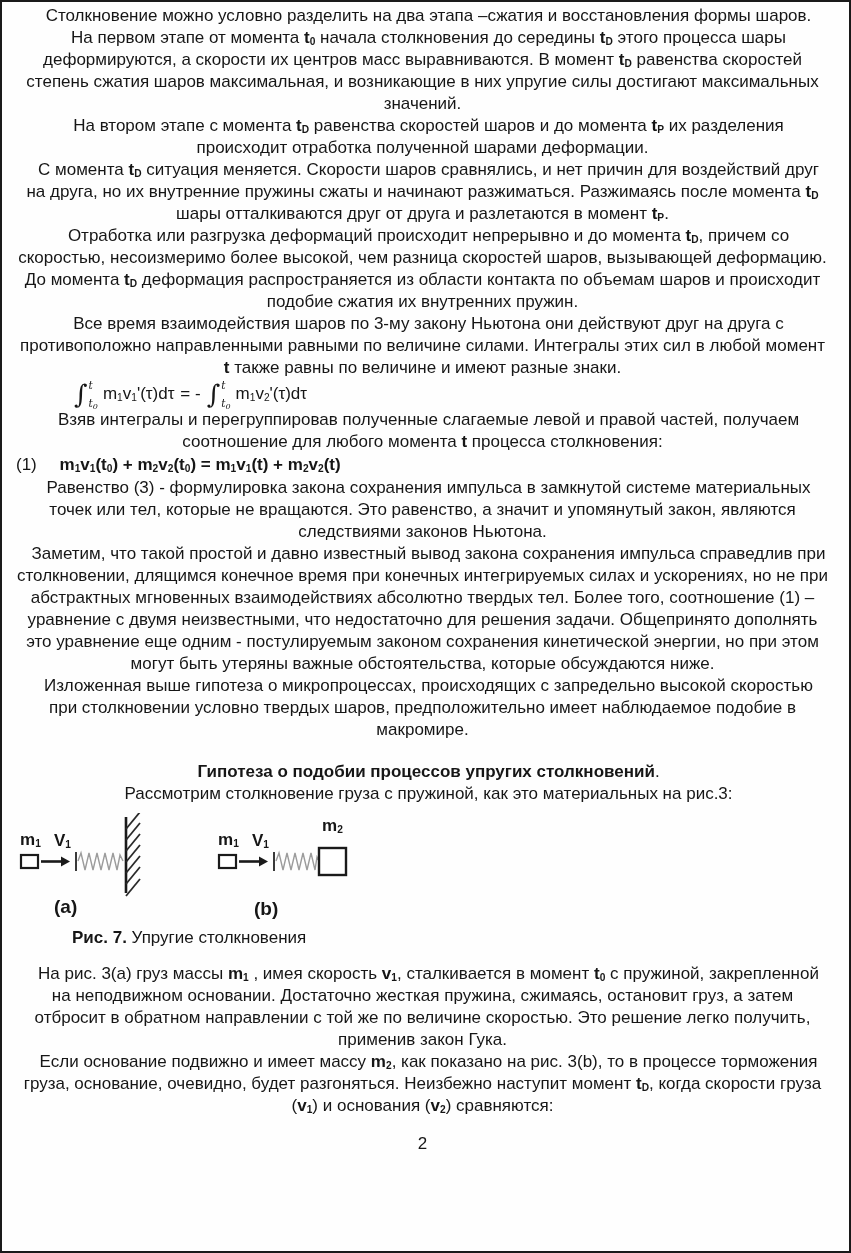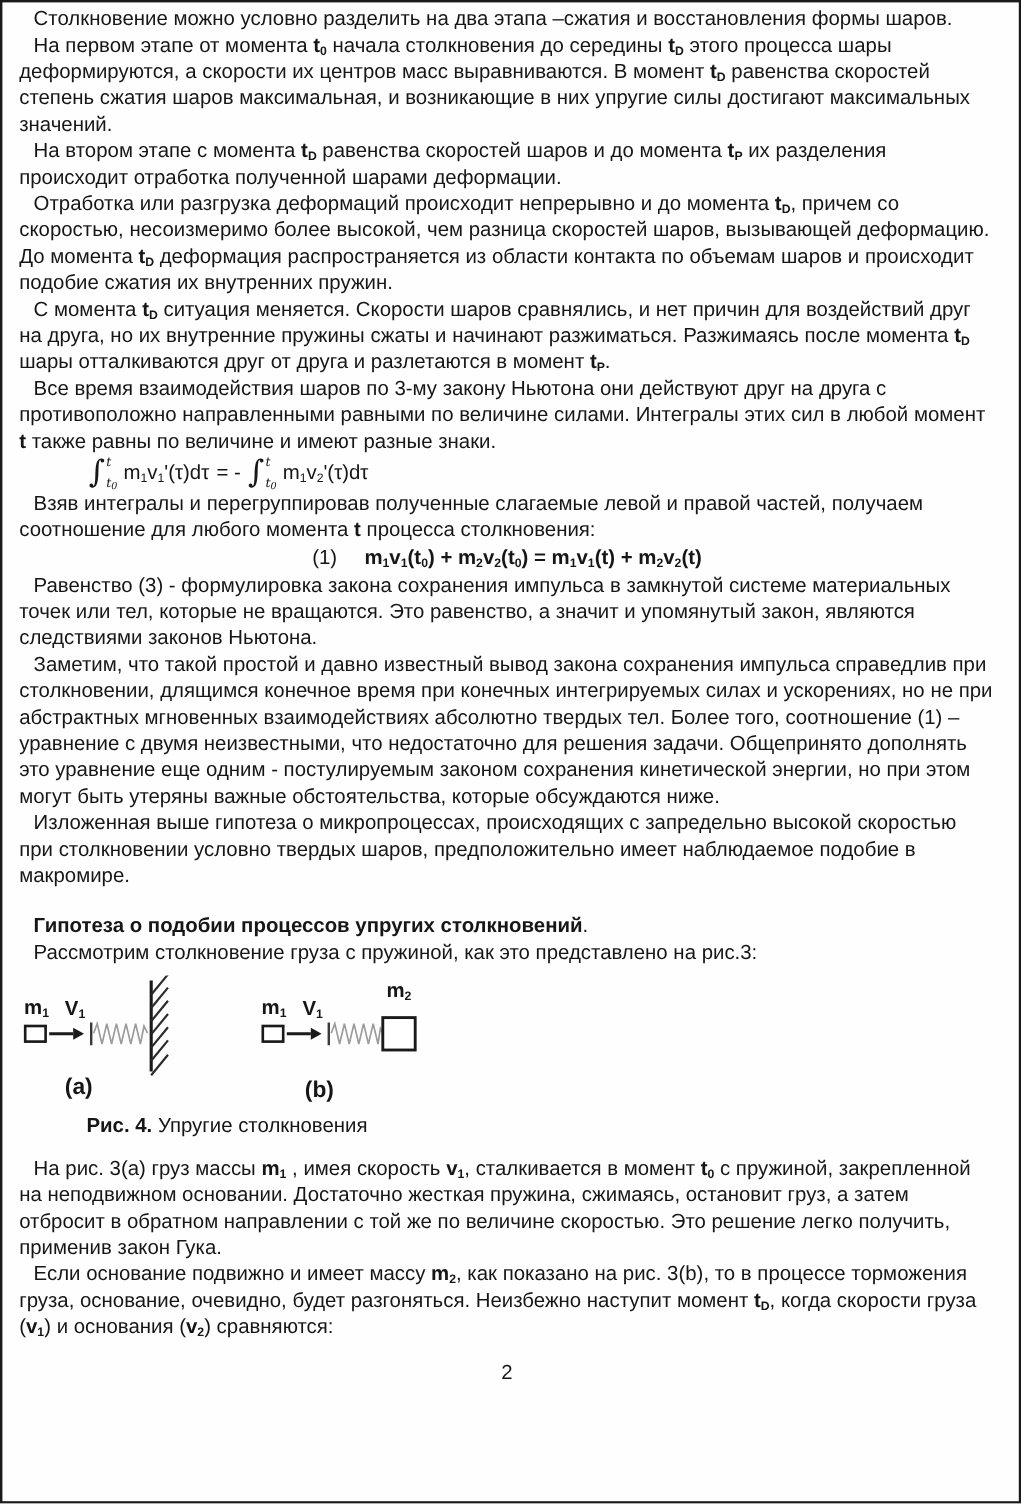--- a/index.html
+++ b/index.html
@@ -3,37 +3,37 @@
 <meta charset="utf-8">
 <style>
   html,body { margin:0; padding:0; background:#e8e8e8; }
   .page {
     position:relative; width:851px; height:1253px; box-sizing:border-box;
     margin:0 auto; background:#fefefe; border:2px solid #1a1a1a;
     padding:3px 20px 0 14px; overflow:hidden;
     font-family:"Liberation Sans","DejaVu Sans",sans-serif;
     font-size:17px; line-height:22px; color:#161616;
   }
-  .para { margin:0; text-indent:12px; }
+  .para { margin:0; text-indent:12px;text-align:center; }
   b { font-weight:bold; }
   sub { font-size:0.6em; vertical-align:-0.24em; line-height:0; }
 
   
   .formula { display:flex; align-items:center; height:30px; padding-left:58px; }
   .int-group { display:inline-flex; align-items:stretch; height:30px; }
   .int-sign { font-family:"DejaVu Serif",serif; font-style:italic; font-size:26px; line-height:30px; }
   .int-limits { display:flex; flex-direction:column; justify-content:space-between;
     font-family:"DejaVu Serif",serif; font-style:italic; font-size:10.5px; line-height:10px;
     padding:1px 0; margin:0 5px 0 1px; }
   .int-limits sub { font-size:8px; }
   .f-body { font-weight:normal; white-space:pre; }
   .f-rel { margin:0 6px; }
 
   
-  .equation1 { line-height:24px;text-align:center; }
+  .equation1 { line-height:24px; }
   .eq-body { margin-left:18px; font-weight:bold; }
 
   .heading { margin-top:20px; }
   .mt { margin-top:14px; }
 
   
   .figure { position:relative; width:380px; height:112px; margin:8px 0 0 0; }
   .fig-svg { position:absolute; left:0; top:0; }
   .fig-label { position:absolute; font-weight:bold; line-height:18px; }
   .panel-label { position:absolute; font-weight:bold; font-size:19px; line-height:20px; }
@@ -51,22 +51,22 @@
   .pagenum { text-align:center; margin-top:16px; }
 </style>
 </head>
 <body>
 
 <div class="page">
 
   <p class="para">Столкновение можно условно разделить на два этапа –сжатия и восстановления формы шаров.</p>
   <p class="para">На первом этапе от момента <b>t<sub>0</sub></b> начала столкновения до середины <b>t<sub>D</sub></b> этого процесса шары деформируются, а скорости их центров масс выравниваются. В момент <b>t<sub>D</sub></b> равенства скоростей степень сжатия шаров максимальная, и возникающие в них упругие силы достигают максимальных значений.</p>
   <p class="para">На втором этапе с момента <b>t<sub>D</sub></b> равенства скоростей шаров и до момента <b>t<sub>P</sub></b> их разделения происходит отработка полученной шарами деформации.</p>
+  <p class="para">С момента <b>t<sub>D</sub></b> ситуация меняется. Скорости шаров сравнялись, и нет причин для воздействий друг на друга, но их внутренние пружины сжаты и начинают разжиматься. Разжимаясь после момента <b>t<sub>D</sub></b> шары отталкиваются друг от друга и разлетаются в момент <b>t<sub>P</sub></b>.</p>
   <p class="para">Отработка или разгрузка деформаций происходит непрерывно и до момента <b>t<sub>D</sub></b>, причем со скоростью, несоизмеримо более высокой, чем разница скоростей шаров, вызывающей деформацию. До момента <b>t<sub>D</sub></b> деформация распространяется из области контакта по объемам шаров и происходит подобие сжатия их внутренних пружин.</p>
-  <p class="para">С момента <b>t<sub>D</sub></b> ситуация меняется. Скорости шаров сравнялись, и нет причин для воздействий друг на друга, но их внутренние пружины сжаты и начинают разжиматься. Разжимаясь после момента <b>t<sub>D</sub></b> шары отталкиваются друг от друга и разлетаются в момент <b>t<sub>P</sub></b>.</p>
   <p class="para">Все время взаимодействия шаров по 3-му закону Ньютона они действуют друг на друга с противоположно направленными равными по величине силами. Интегралы этих сил в любой момент <b>t</b> также равны по величине и имеют разные знаки.</p>
 
   <div class="formula">
     <span class="int-group">
       <span class="int-sign">∫</span>
       <span class="int-limits">
         <span>t</span>
         <span>t<sub>0</sub></span>
       </span>
     </span>
@@ -88,21 +88,21 @@
     <span class="eq-label">(1)</span>
     <span class="eq-body"><b>m<sub>1</sub>v<sub>1</sub>(t<sub>0</sub>) + m<sub>2</sub>v<sub>2</sub>(t<sub>0</sub>) = m<sub>1</sub>v<sub>1</sub>(t) + m<sub>2</sub>v<sub>2</sub>(t)</b></span>
   </div>
 
   <p class="para">Равенство (3) - формулировка закона сохранения импульса в замкнутой системе материальных точек или тел, которые не вращаются. Это равенство, а значит и упомянутый закон, являются следствиями законов Ньютона.</p>
   <p class="para">Заметим, что такой простой и давно известный вывод закона сохранения импульса справедлив при столкновении, длящимся конечное время при конечных интегрируемых силах и ускорениях, но не при абстрактных мгновенных взаимодействиях абсолютно твердых тел. Более того, соотношение (1) – уравнение с двумя неизвестными, что недостаточно для решения задачи. Общепринято дополнять это уравнение еще одним - постулируемым законом сохранения кинетической энергии, но при этом могут быть утеряны важные обстоятельства, которые обсуждаются ниже.</p>
 
   <p class="para">Изложенная выше гипотеза о микропроцессах, происходящих с запредельно высокой скоростью при столкновении условно твердых шаров, предположительно имеет наблюдаемое подобие в макромире.</p>
 
   <p class="para heading"><b>Гипотеза о подобии процессов упругих столкновений</b>.</p>
-  <p class="para">Рассмотрим столкновение груза с пружиной, как это представлено на рис.3:</p>
+  <p class="para">Рассмотрим столкновение груза с пружиной, как это материальных на рис.3:</p>
 
   <div class="figure">
     <svg class="fig-svg" width="380" height="112" viewBox="0 0 380 112">
 
       <rect class="sq" x="5" y="42" width="17" height="13"></rect>
       <line class="arrow-line" x1="25" y1="48.5" x2="45" y2="48.5"></line>
       <polygon class="arrow-head" points="45,43.5 54,48.5 45,53.5"></polygon>
       <line class="spring-bar" x1="60" y1="39" x2="60" y2="58"></line>
       <polyline class="spring" points="62,48 65,40 69,57 73,40 77,57 81,40 85,57 89,40 93,57 97,40 101,57 104,42 107,48"></polyline>
       <line class="wall" x1="110" y1="4" x2="110" y2="80"></line>
@@ -123,20 +123,20 @@
     </svg>
     <span class="fig-label" style="left:4px; top:18px;"><b>m<sub>1</sub></b></span>
     <span class="fig-label" style="left:38px; top:19px;"><b>V<sub>1</sub></b></span>
     <span class="panel-label" style="left:38px; top:84px;">(a)</span>
     <span class="fig-label" style="left:202px; top:18px;"><b>m<sub>1</sub></b></span>
     <span class="fig-label" style="left:236px; top:19px;"><b>V<sub>1</sub></b></span>
     <span class="fig-label" style="left:306px; top:4px;"><b>m<sub>2</sub></b></span>
     <span class="panel-label" style="left:238px; top:86px;">(b)</span>
   </div>
 
-  <p class="caption"><b>Рис. 4.</b> Упругие столкновения</p>
+  <p class="caption"><b>Рис. 7.</b> Упругие столкновения</p>
 
   <p class="para mt">На рис. 3(a) груз массы <b>m<sub>1</sub></b> , имея скорость <b>v<sub>1</sub></b>, сталкивается в момент <b>t<sub>0</sub></b> с пружиной, закрепленной на неподвижном основании. Достаточно жесткая пружина, сжимаясь, остановит груз, а затем отбросит в обратном направлении с той же по величине скоростью. Это решение легко получить, применив закон Гука.</p>
   <p class="para">Если основание подвижно и имеет массу <b>m<sub>2</sub></b>, как показано на рис. 3(b), то в процессе торможения груза, основание, очевидно, будет разгоняться. Неизбежно наступит момент <b>t<sub>D</sub></b>, когда скорости груза (<b>v<sub>1</sub></b>) и основания (<b>v<sub>2</sub></b>) сравняются:</p>
 
   <div class="pagenum">2</div>
 
 </div>
 
 </body></html>

